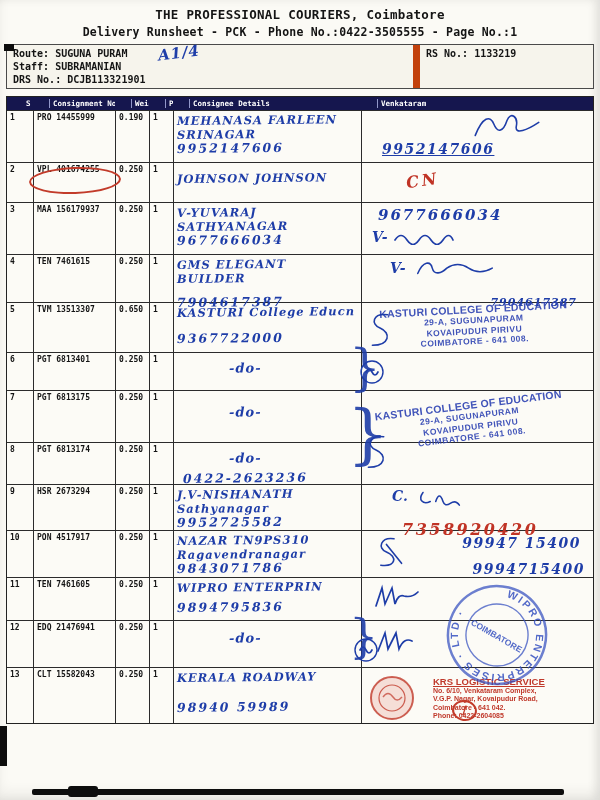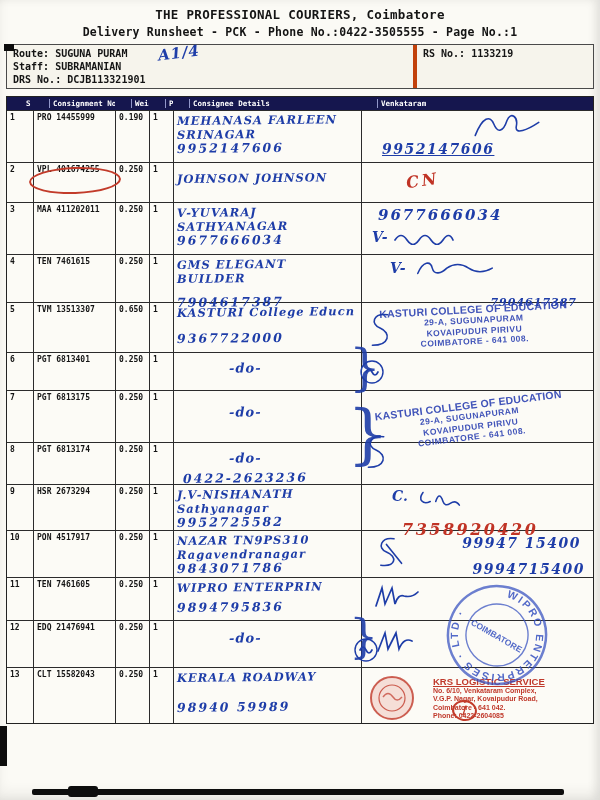--- a/index.html
+++ b/index.html
@@ -6,21 +6,21 @@
   body { margin:0; background:#8e8e8e; }
   .page{
     width:600px;height:800px;background:#fbfaf5;position:relative;overflow:hidden;
     font-family:"DejaVu Sans Mono",monospace;color:#141414;
     box-shadow:inset -5px 0 9px rgba(0,0,0,.08), inset 0 -9px 12px rgba(0,0,0,.05);
   }
   .title{text-align:center;font-weight:bold;font-size:12.5px;padding-top:7px;letter-spacing:.3px;}
   .subtitle{text-align:center;font-weight:bold;font-size:11.5px;margin-top:3px;letter-spacing:.2px;}
   .info{margin:5px 6px 0 6px;border:1px solid #4a4a4a;display:grid;grid-template-columns:1fr 180px;font-size:10px;font-weight:bold;background:#f6f4ec;}
   .info-left{padding:2px 4px 2px 6px;}
-  .info-right{border-left:4px solid #c2410c;padding:2px 4px 2px 6px;}
+  .info-right{border-left:7px solid #c2410c;padding:2px 4px 2px 6px;}
   .info-line{line-height:13px;white-space:nowrap;}
   .hw{font-family:"DejaVu Serif",serif;font-style:italic;color:#1e3da8;}
   .hw-red{color:#c03325;}
   .note{position:absolute;left:158px;top:44px;font-size:15px;font-weight:bold;transform:rotate(-7deg);letter-spacing:1px;}
   .table-wrap{position:relative;margin:7px 6px 0 6px;border:1px solid #222;background:#fcfbf6;}
   .thead,.row{display:grid;grid-template-columns:26px 82px 34px 24px 188px 1fr;}
   .thead{background:#15164e;color:#fff;height:13px;align-items:center;}
   .thead .hc{border-left:1px solid #9297c9;font-size:7.5px;font-weight:bold;padding:0 3px;white-space:nowrap;overflow:hidden;margin-left:16px;}
   .thead .hc:first-child{border-left:none;}
   .row{border-top:1px solid #2b2b2b;}
@@ -117,21 +117,21 @@
       <div class="c det">
         <div class="hw mt6">JOHNSON JOHNSON</div>
       </div>
       <div class="c sig">
         <div class="hw hw-red abs" style="left:44px;top:8px;font-size:16px;letter-spacing:3px;transform:rotate(-8deg)">CN</div>
       </div>
     </div>
 
     <div class="row" style="height:52px">
       <div class="c">3</div>
-      <div class="c">MAA 411202011</div>
+      <div class="c">MAA 156179937</div>
       <div class="c">0.250</div>
       <div class="c">1</div>
       <div class="c det">
         <div class="hw">V-YUVARAJ</div>
         <div class="hw">SATHYANAGAR</div>
         <div class="hw ph">9677666034</div>
       </div>
       <div class="c sig">
         <div class="hw num abs" style="left:16px;top:3px;font-size:15px;letter-spacing:2px">9677666034</div>
         <div class="hw abs" style="left:10px;top:26px;font-size:14px">

